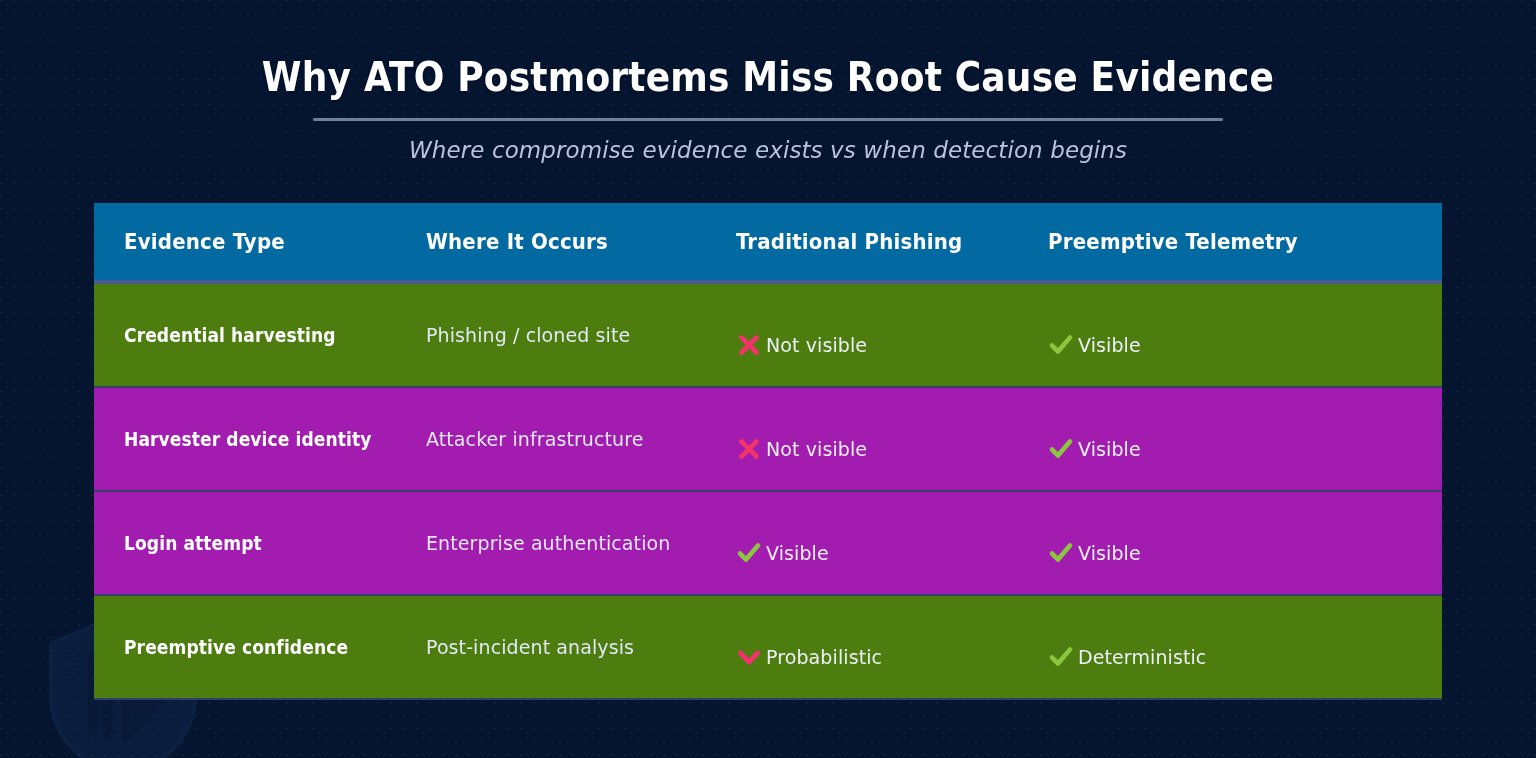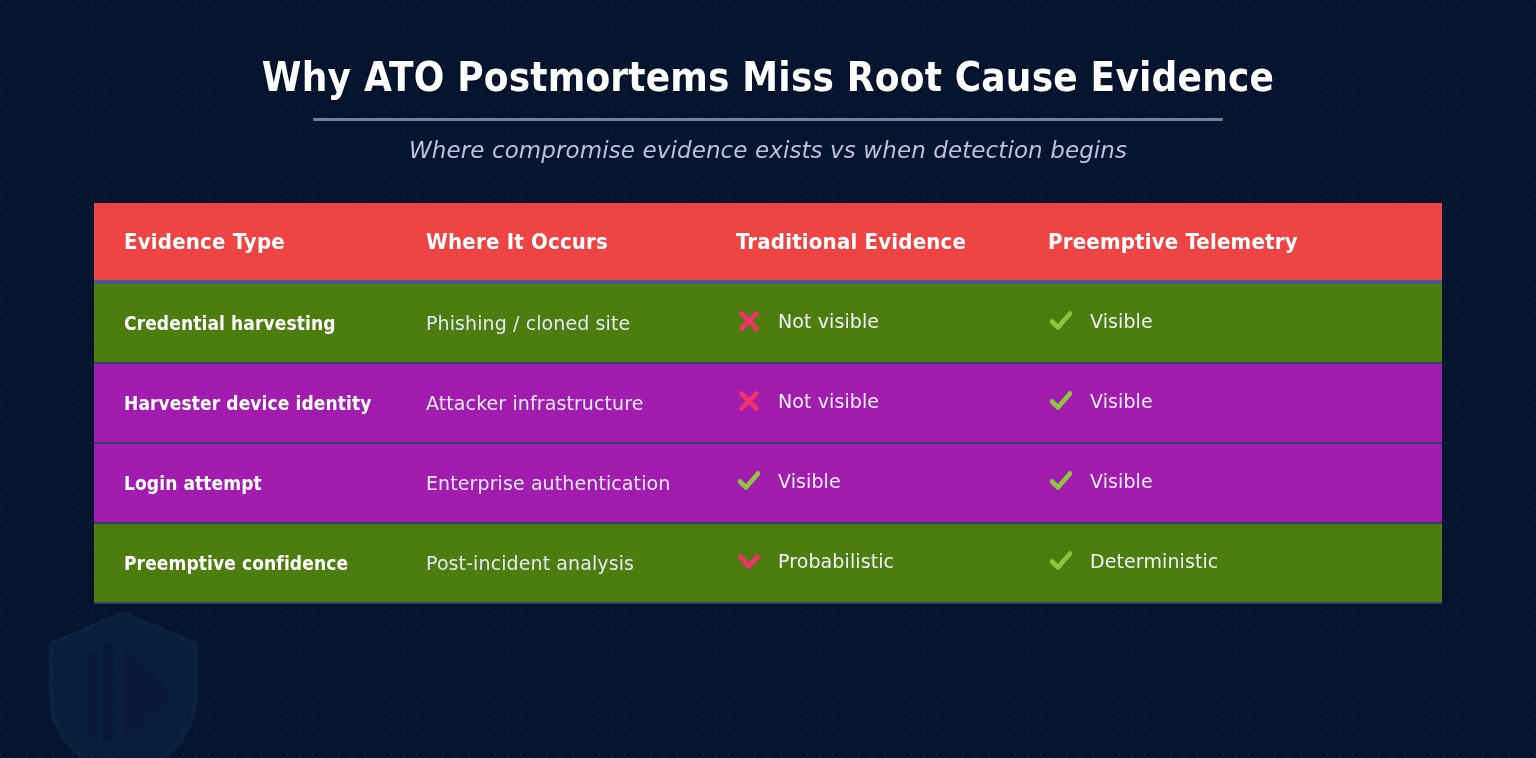--- a/index.html
+++ b/index.html
@@ -88,21 +88,21 @@
   table.matrix {
     width: 100%;
     border-collapse: collapse;
     table-layout: fixed;
   }
   table.matrix col.c1 { width: 332px; }
   table.matrix col.c2 { width: 310px; }
   table.matrix col.c3 { width: 312px; }
   table.matrix col.c4 { width: 394px; }
 
-  thead tr.head-row { background: #ef4444; }
+  thead tr.head-row { background: #0369a1; }
   thead th {
     text-align: left;
     padding: 26px 10px 26px 0;
     font-family: "DejaVu Sans Condensed", "Liberation Sans Narrow", "Liberation Sans", sans-serif;
     font-size: 22px;
     font-weight: 700;
     color: #ffffff;
     letter-spacing: 0.2px;
     border-bottom: 4px solid #4a5c8f;
     white-space: nowrap;
@@ -130,21 +130,22 @@
     font-size: 19px;
     font-weight: 400;
     color: #e4e9f5;
     letter-spacing: 0.1px;
   }
   td.col-status { white-space: nowrap; }
 
   .status {
     display: inline-flex;
     align-items: center;
-    gap: 16px;
+    gap: 4px;
+    margin-top: 24px;
   }
   .status .glyph {
     display: inline-flex;
     width: 26px;
     height: 26px;
     align-items: center;
     justify-content: center;
     flex: 0 0 26px;
   }
   .status .glyph svg { display: block; }
@@ -182,21 +183,21 @@
       <colgroup>
         <col class="c1">
           <col class="c2">
           <col class="c3">
           <col class="c4">
       </colgroup>
       <thead>
         <tr class="head-row">
           <th class="first">Evidence Type</th>
           <th>Where It Occurs</th>
-          <th>Traditional Evidence</th>
+          <th>Traditional Phishing</th>
           <th>Preemptive Telemetry</th>
         </tr>
       </thead>
       <tbody id="matrix-body">
           <tr class="data-row">
             <td class="col-type">Credential harvesting</td>
             <td class="col-where">Phishing / cloned site</td>
             <td class="col-status"><span class="status">
                 <span class="glyph">
                   <svg width="26" height="26" viewBox="0 0 26 26" xmlns="http://www.w3.org/2000/svg">

